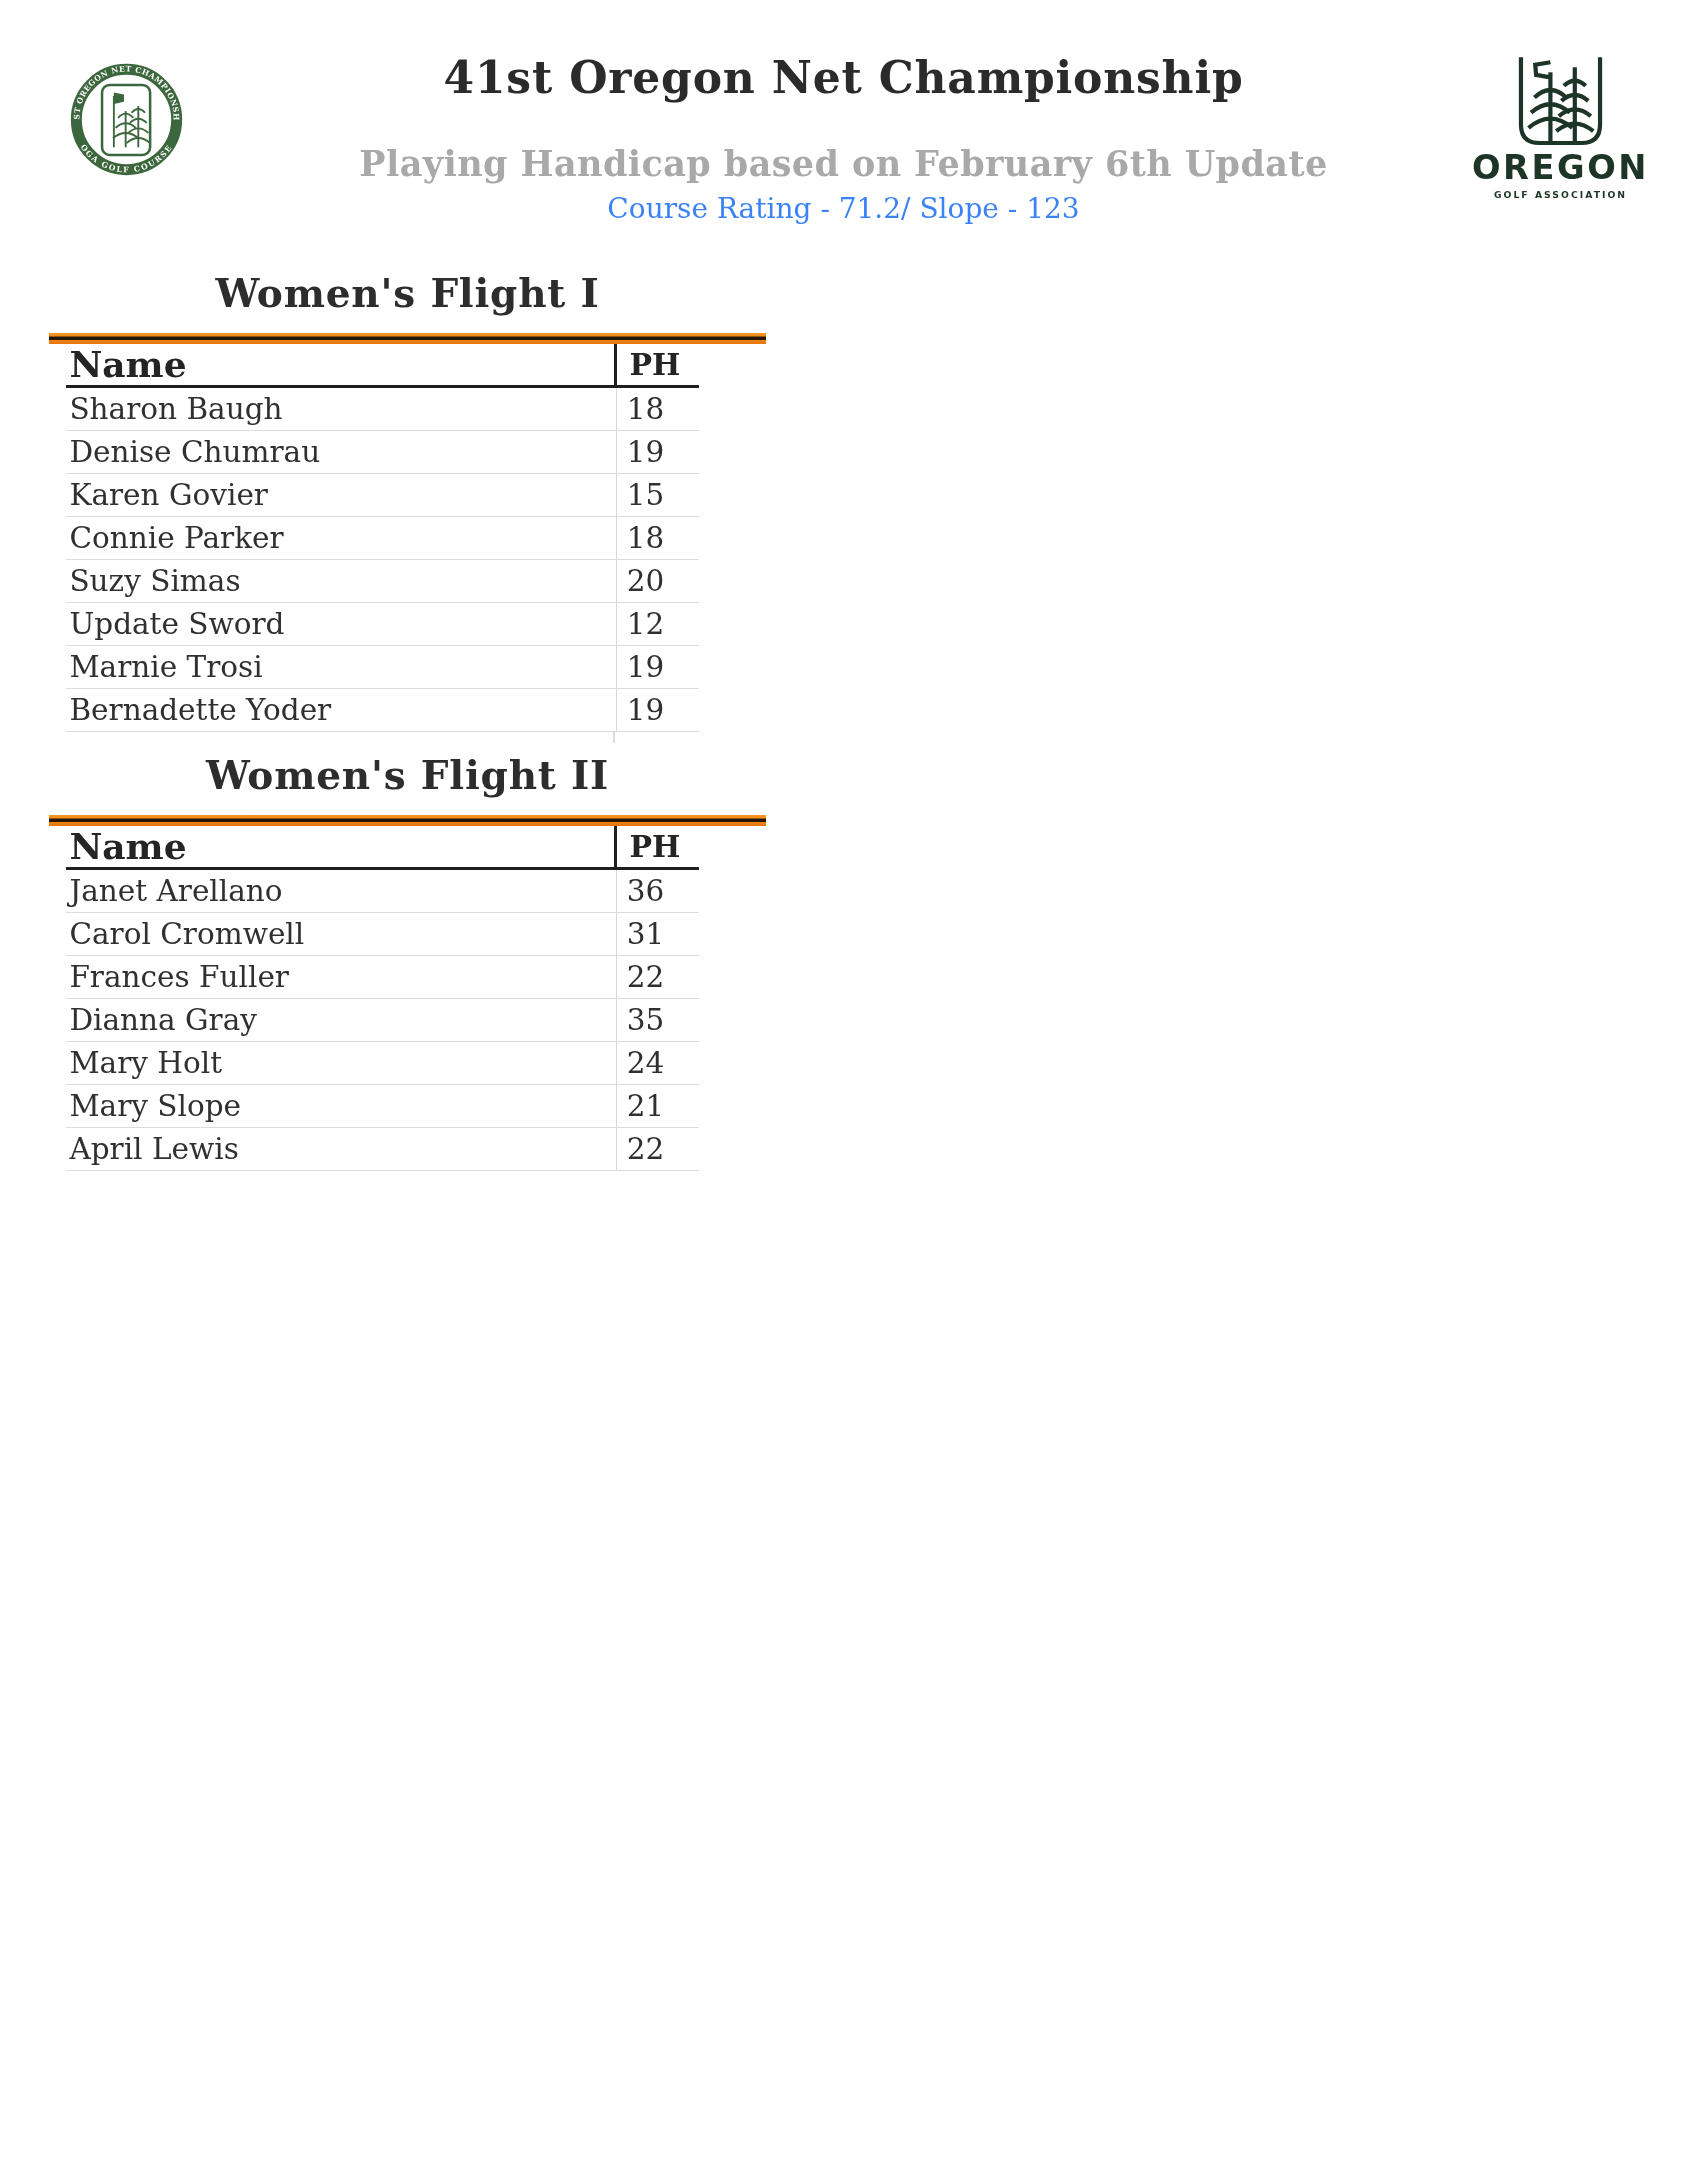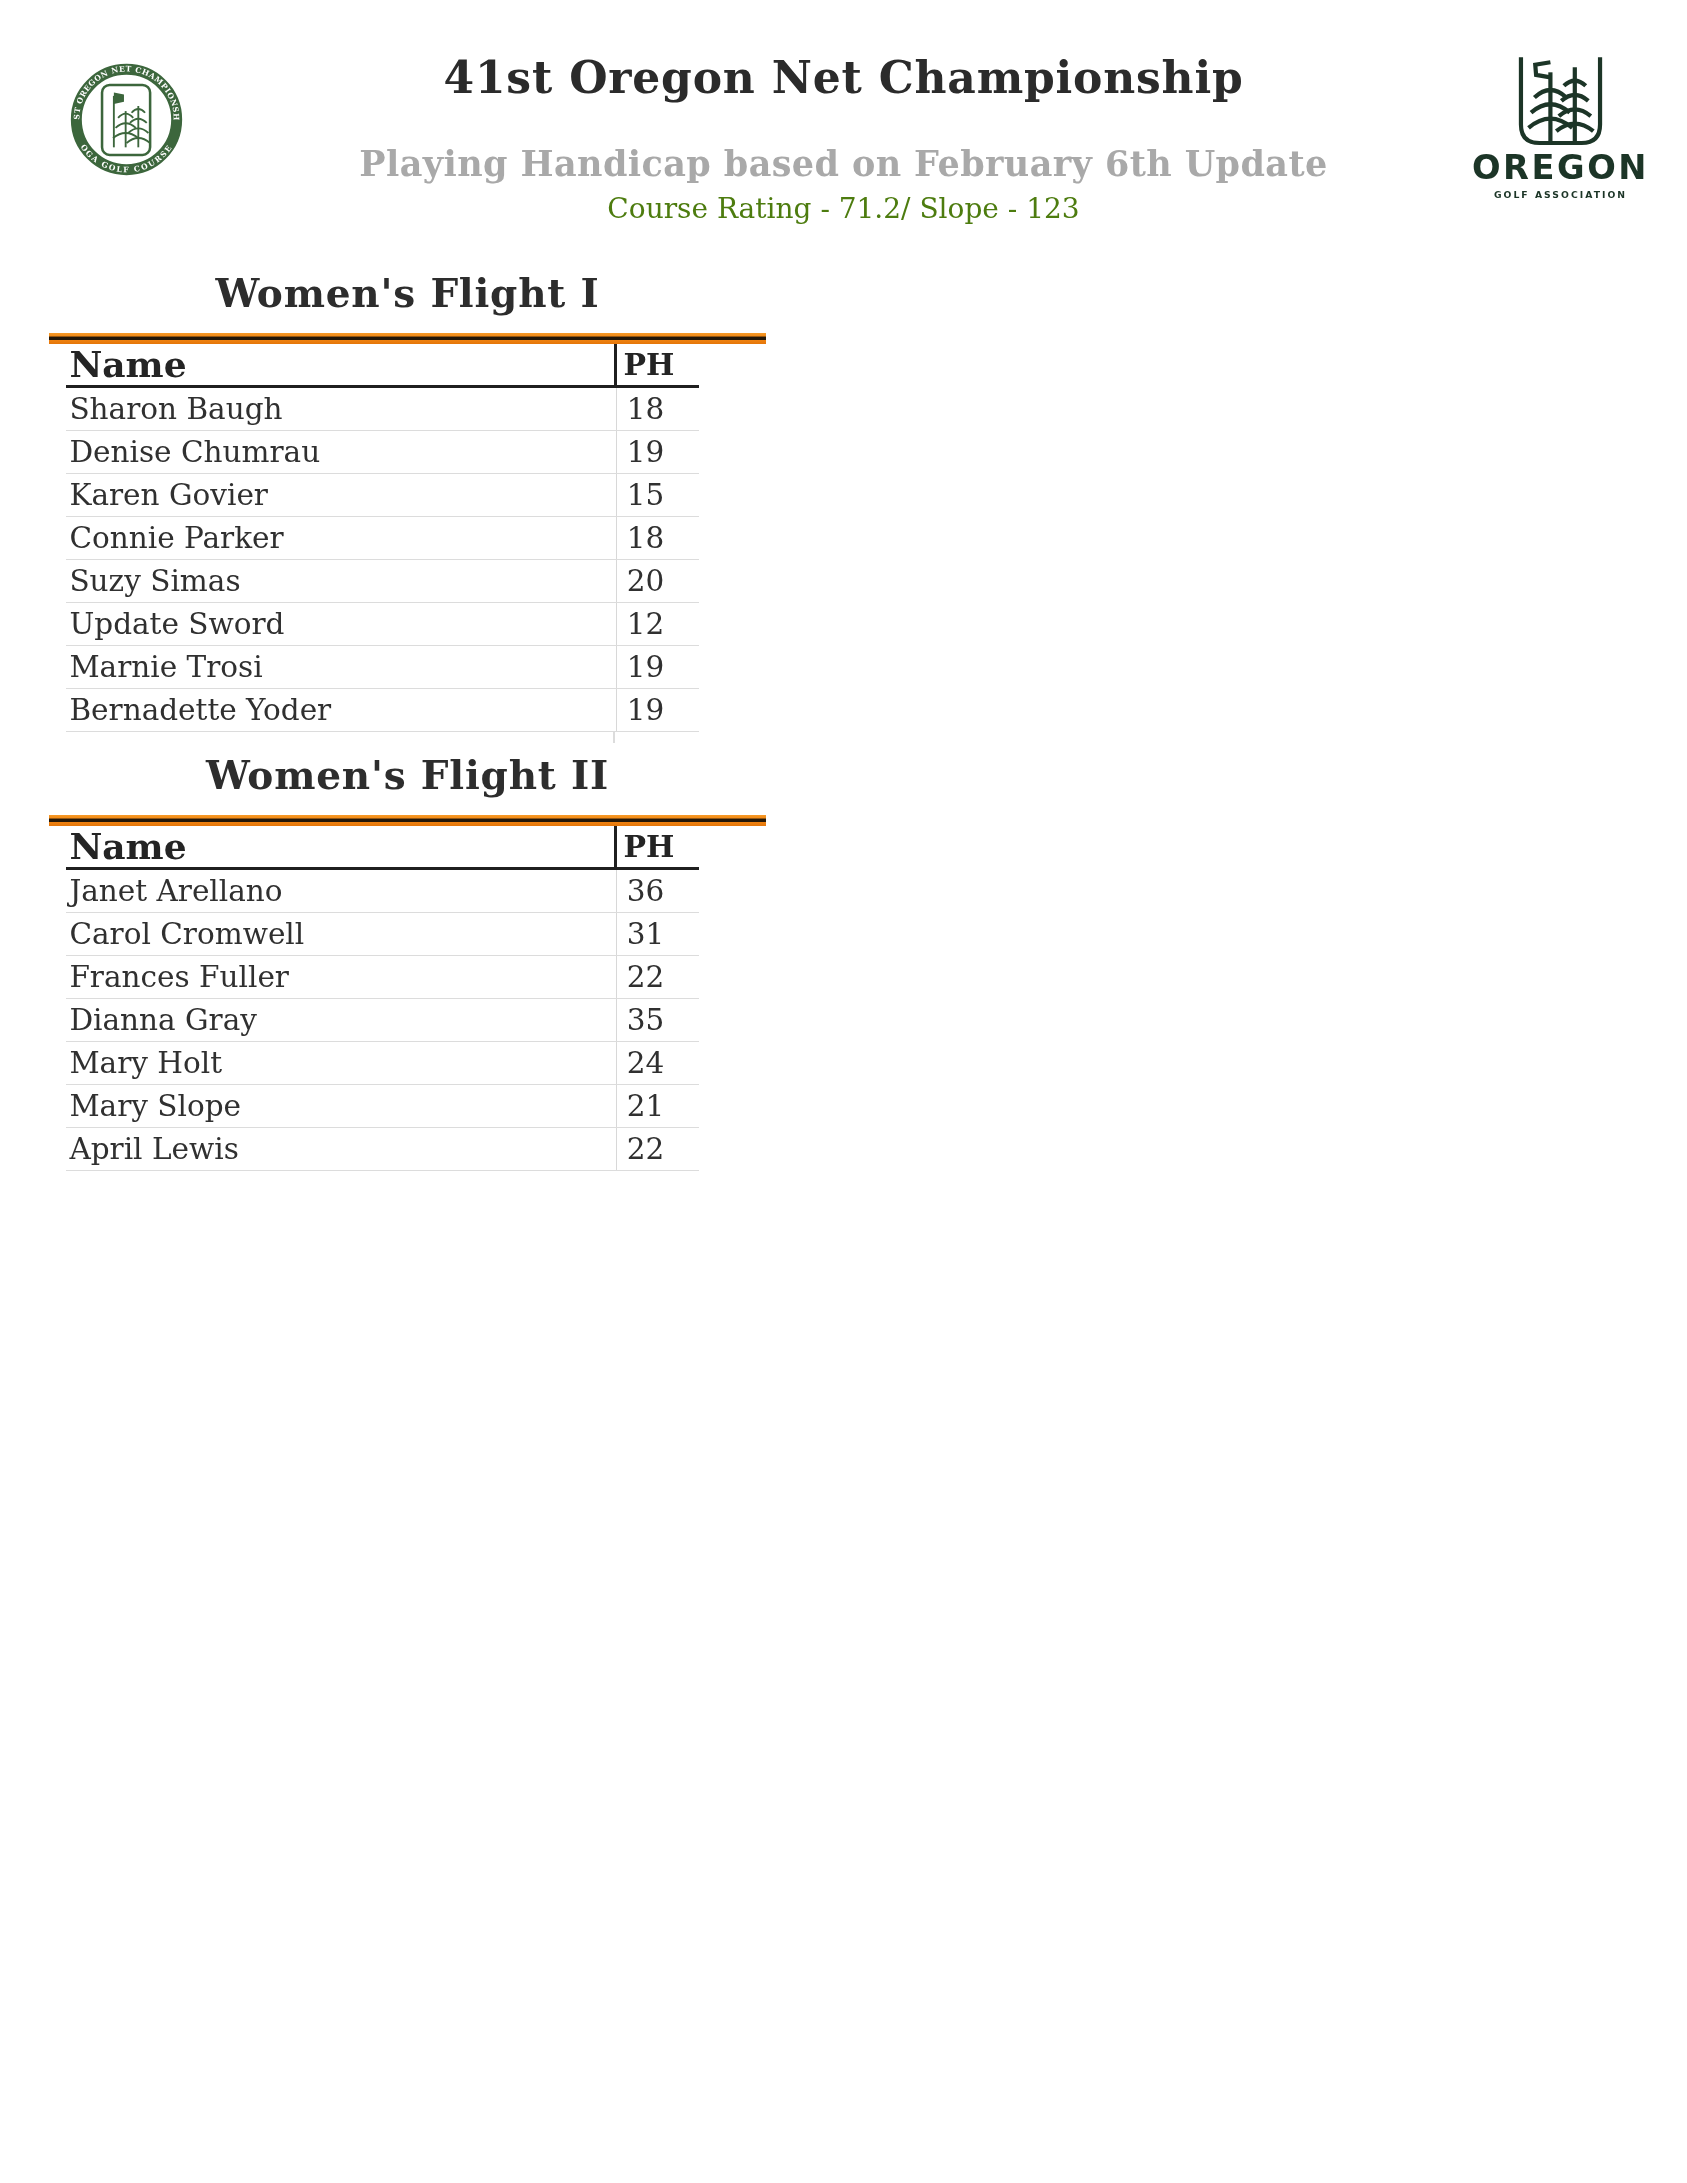--- a/index.html
+++ b/index.html
@@ -5,38 +5,38 @@
   html,body{margin:0;padding:0;background:#ffffff;}
   .page{position:relative;width:1687px;height:2183px;background:#ffffff;overflow:hidden;
         font-family:"DejaVu Serif","Liberation Serif",serif;color:#303030;}
 
   
   .page-title{position:absolute;left:0;top:52px;width:1687px;text-align:center;
               font-size:44px;font-weight:700;color:#2B2B2B;letter-spacing:0.8px;}
   .page-subtitle{position:absolute;left:0;top:143px;width:1687px;text-align:center;
               font-size:35px;font-weight:700;color:#A9A9A9;letter-spacing:0.4px;}
   .course-line{position:absolute;left:0;top:192px;width:1687px;text-align:center;
-              font-size:28px;color:#4d7c0f;}
+              font-size:28px;color:#3b82f6;}
 
   .seal-logo{position:absolute;left:70px;top:62px;}
   .oga-logo{position:absolute;left:1473px;top:47px;}
 
   
   .section{position:absolute;left:49px;width:717px;}
   .section.first{top:268px;}
   .section.second{top:750px;}
   .flight-heading{height:51px;line-height:51px;text-align:center;font-size:39px;
                   font-weight:700;color:#2D2D2D;letter-spacing:0.8px;}
   .accent-bar{height:11px;margin-top:13.5px;
       background:linear-gradient(180deg,#F79A28 0%,#F28A16 30%,#241707 34%,#241707 62%,#EE8110 66%,#E4760A 100%);}
   .tbl{margin-left:17px;width:633px;}
   .thead{display:flex;align-items:center;height:44px;border-bottom:3.4px solid #1F1F1F;box-sizing:border-box;}
   .th-name{width:545px;padding-left:3.4px;font-size:36px;font-weight:700;color:#242424;}
   .th-ph{flex:1;align-self:stretch;display:flex;align-items:center;border-left:3.4px solid #1F1F1F;
-         padding-left:6px;font-size:30px;font-weight:700;color:#242424;box-sizing:border-box;}
+         padding-left:12px;font-size:30px;font-weight:700;color:#242424;box-sizing:border-box;}
   .trow{display:flex;align-items:center;height:43px;border-bottom:1.7px solid #DCDCDC;box-sizing:border-box;}
   .td-name{width:547px;padding-left:3.4px;font-size:29.5px;color:#303030;white-space:nowrap;}
   .td-ph{flex:1;align-self:stretch;display:flex;align-items:center;border-left:1.7px solid #D8D8D8;
          padding-left:9.3px;font-size:29.5px;color:#303030;box-sizing:border-box;}
   .tail{width:1.7px;height:11px;background:#DCDCDC;margin-left:547px;}
 
   .oga-word{font-family:"DejaVu Sans","Liberation Sans",sans-serif;font-weight:700;}
 </style>
 </head>
 <body>

